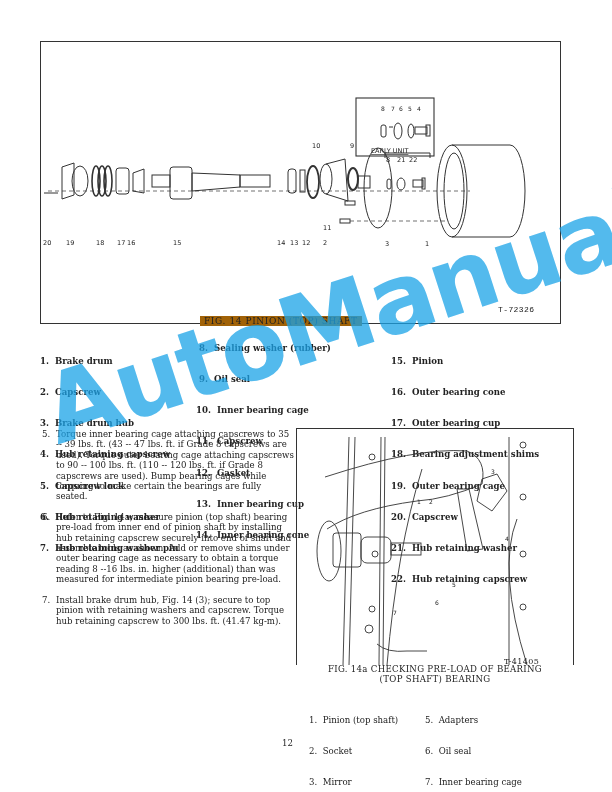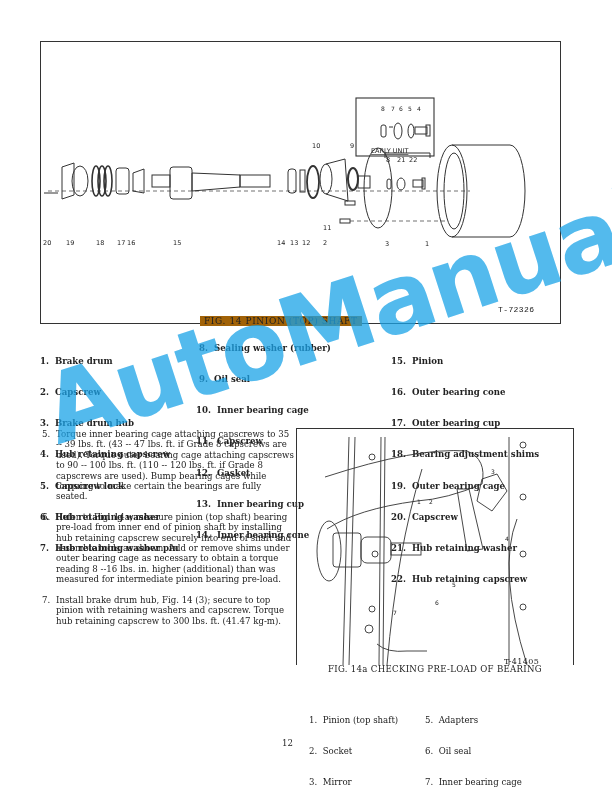--- a/index.html
+++ b/index.html
@@ -198,20 +198,21 @@
       <text x="208" y="112">4</text>
       <text x="155" y="158">5</text>
       <text x="138" y="176">6</text>
       <text x="96" y="186">7</text>
     </g>
   </svg>
 </div>
 <div class="photo-code">T-41405</div>
 <div class="photo-caption">
   <div>FIG. 14a  CHECKING PRE-LOAD OF BEARING</div>
+  <div>(TOP SHAFT) BEARING</div>
 </div>
 <div class="photo-legend" style="left:309px;">
   <div>1.  Pinion (top shaft)</div>
   <div>2.  Socket</div>
   <div>3.  Mirror</div>
   
 </div>
 <div class="photo-legend" style="left:425px;">
   <div>5.  Adapters</div>
   <div>6.  Oil seal</div>

